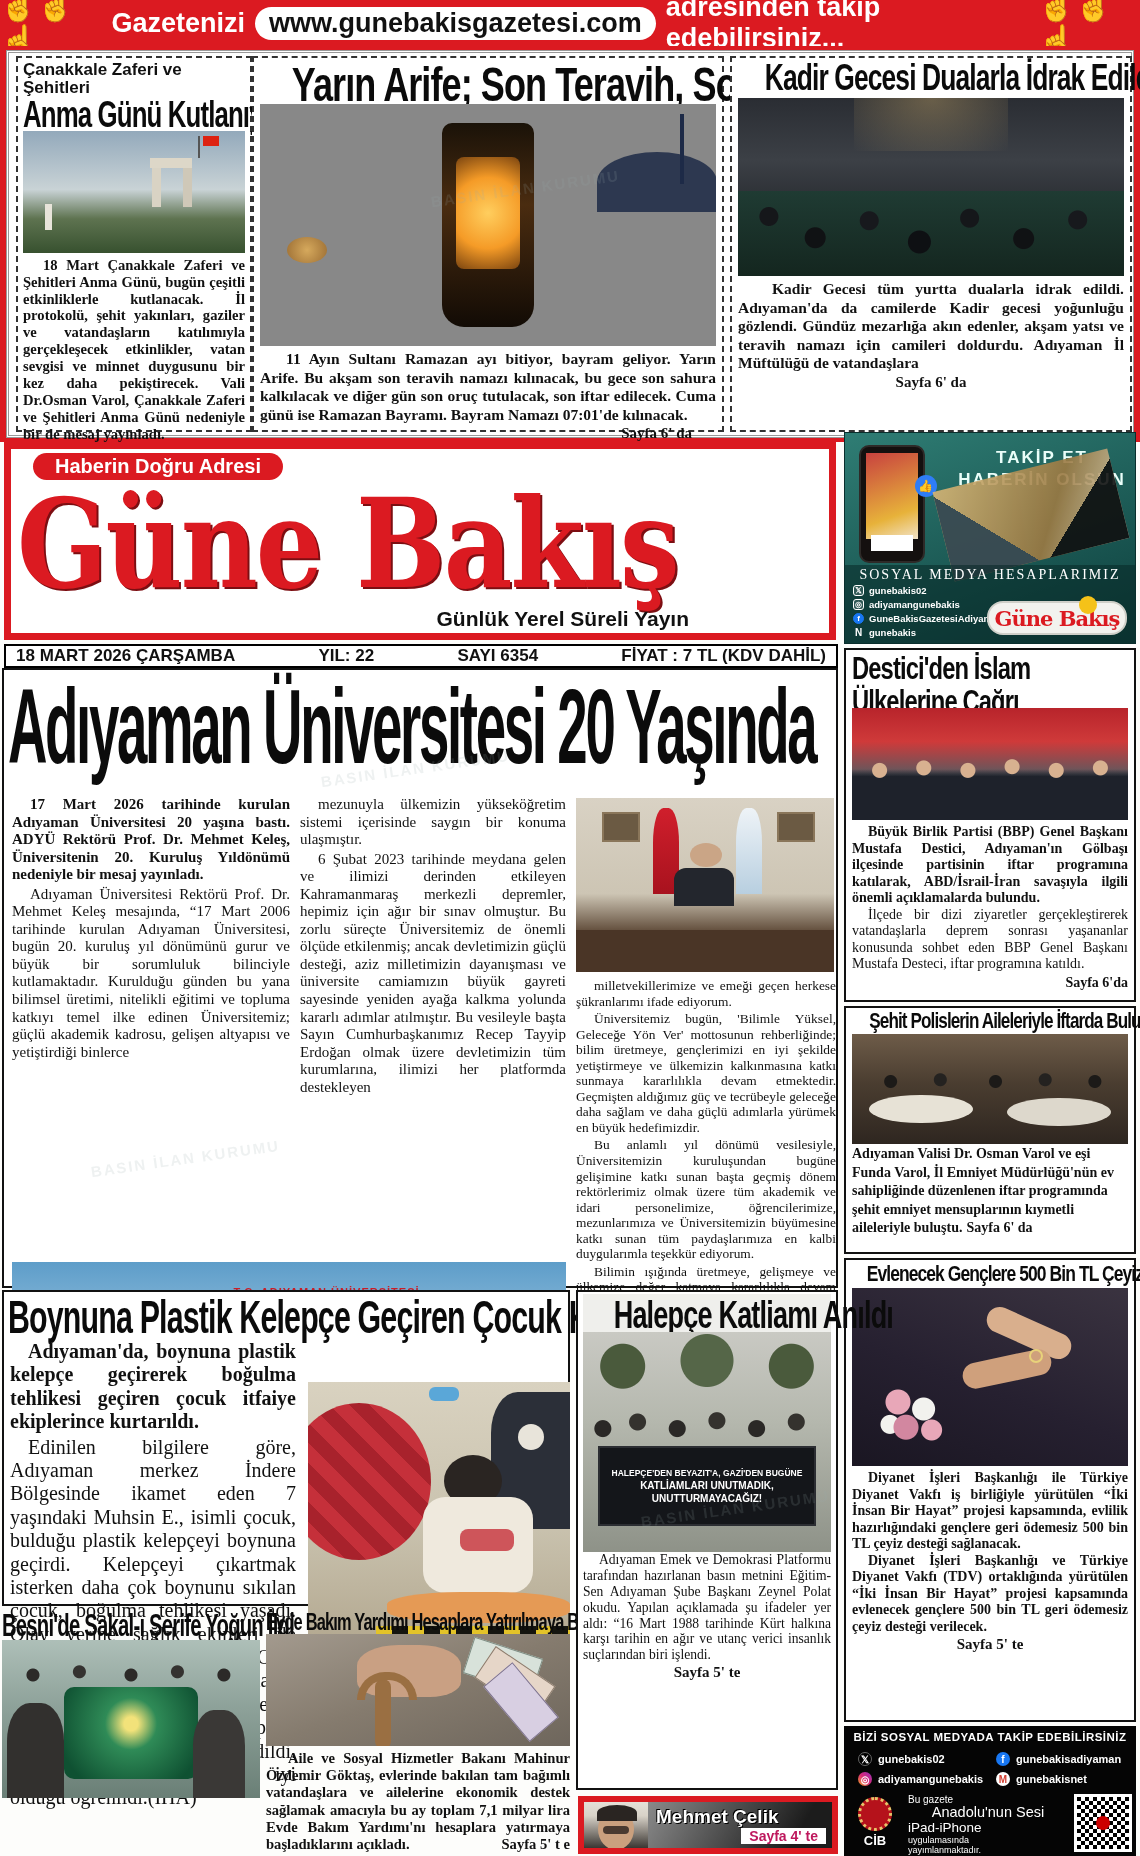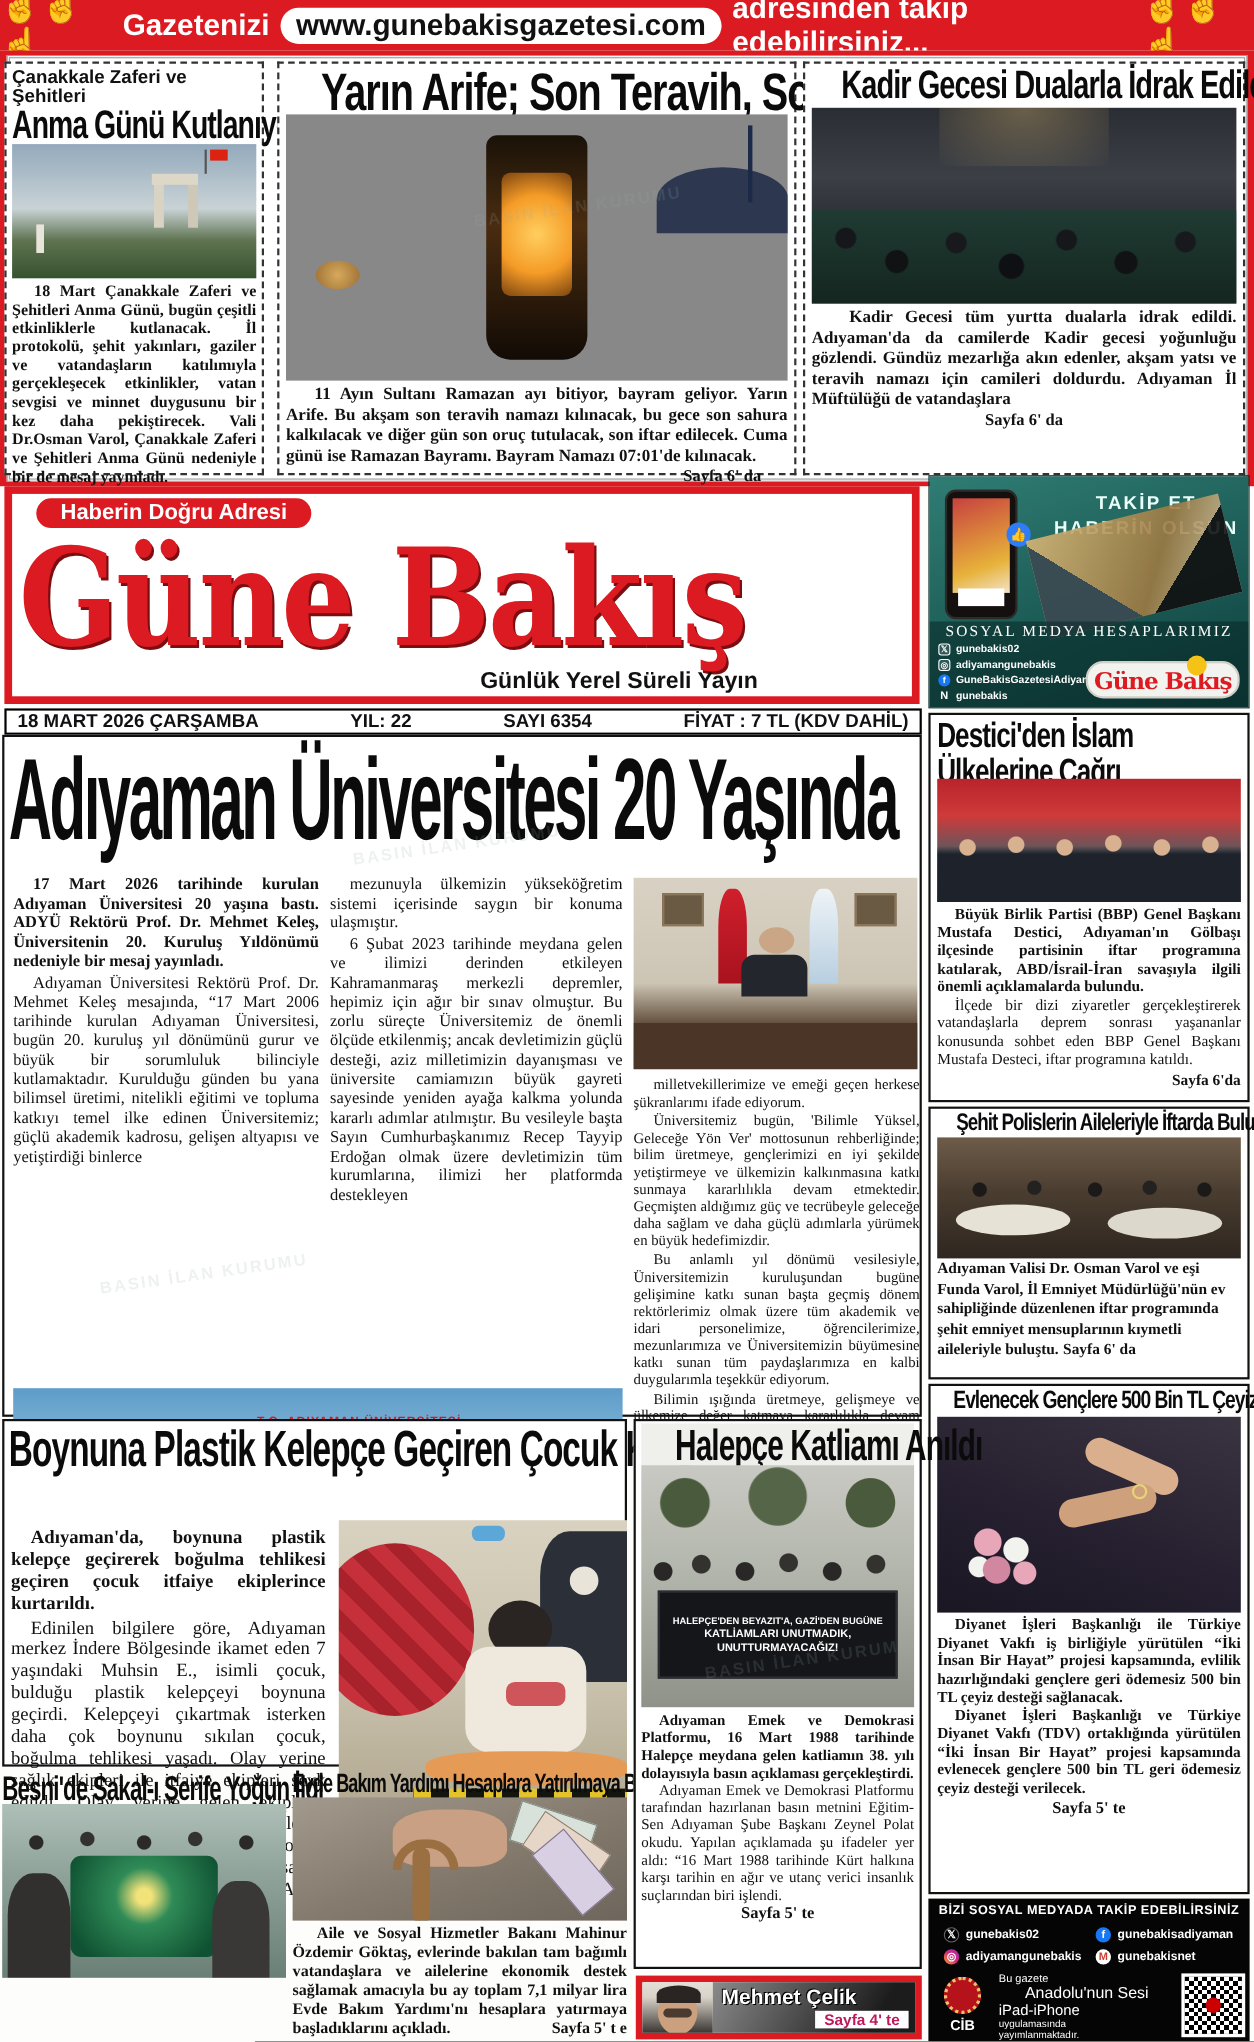--- a/index.html
+++ b/index.html
@@ -94,21 +94,21 @@
     <span class="hand" data-name="pointer-hand-icons-left">☝☝☝</span>
     <span data-name="banner-prefix">Gazetenizi</span>
     <span class="urlpill" data-name="website-url">www.gunebakisgazetesi.com</span>
     <span data-name="banner-suffix">adresinden takip edebilirsiniz...</span>
     <span class="hand" data-name="pointer-hand-icons-right">☝☝☝</span>
   </header>
 
   <div class="abs redzone" data-name="top-strip-frame"></div>
   <div class="abs stripinner" data-name="top-strip"></div>
 
-  <article class="abs dashedbox" style="left:4px;top:56px;width:236px;height:376px;padding:3px 5px;" data-name="article-canakkale">
+  <article class="abs dashedbox" style="left:16px;top:56px;width:236px;height:376px;padding:3px 5px;" data-name="article-canakkale">
     <div class="kicker" data-name="canakkale-kicker">Çanakkale Zaferi ve Şehitleri</div>
     <div class="hl" style="height:34px;"><span class="cond" style="font-size:30px;transform:scale(.86,1.2);" data-name="canakkale-headline">Anma Günü Kutlanıyor</span></div>
     <div class="ph" style="width:100%;height:122px;background:linear-gradient(180deg,#93a9bb 0%,#c9d3d6 48%,#5e7350 72%,#37512f 100%);" data-name="canakkale-monument-photo">
       <div class="abs" style="left:58%;top:28%;width:9px;height:42px;background:#d9d3c4;"></div>
       <div class="abs" style="left:72%;top:28%;width:9px;height:42px;background:#cfc8b8;"></div>
       <div class="abs" style="left:57%;top:22%;width:42px;height:10px;background:#ddd7c8;"></div>
       <div class="abs" style="left:79%;top:4%;width:2px;height:22px;background:#555;"></div>
       <div class="abs" style="left:81%;top:4%;width:16px;height:10px;background:#d21"></div>
       <div class="abs" style="left:10%;top:60%;width:7px;height:26px;background:#e8e4da;"></div>
     </div>
@@ -272,21 +272,21 @@
         radial-gradient(circle at 40% 66%,#d287a0 12px,#0000 13px),radial-gradient(circle at 72% 70%,#e8a7b8 10px,#0000 11px),
         radial-gradient(circle at 20% 62%,#f2f2ee 9px,#0000 10px);"></div>
     </div>
     <p class="bodytxt bold" style="font-size:14px;line-height:1.18;margin:4px 0 0 0;text-indent:16px;" data-name="ceyiz-lead">Diyanet İşleri Başkanlığı ile Türkiye Diyanet Vakfı iş birliğiyle yürütülen “İki İnsan Bir Hayat” projesi kapsamında, evlilik hazırlığındaki gençlere geri ödemesiz 500 bin TL çeyiz desteği sağlanacak.</p>
     <p class="bodytxt bold" style="font-size:14px;line-height:1.18;margin:0;text-indent:16px;" data-name="ceyiz-body">Diyanet İşleri Başkanlığı ve Türkiye Diyanet Vakfı (TDV) ortaklığında yürütülen “İki İnsan Bir Hayat” projesi kapsamında evlenecek gençlere 500 bin TL geri ödemesiz çeyiz desteği verilecek.</p>
     <div style="text-align:center;"><span class="pageref" style="font-size:15px;" data-name="ceyiz-page-ref">Sayfa 5' te</span></div>
   </article>
 
   <article class="abs solidbox" style="left:2px;top:1290px;width:568px;height:316px;padding:2px 4px;" data-name="article-rescue">
     <div class="hl" style="height:42px;"><span class="cond" style="font-size:37px;transform:scale(.82,1.25);" data-name="rescue-headline">Boynuna Plastik Kelepçe Geçiren Çocuk Kurtarıldı</span></div>
-    <div class="abs bodytxt" style="left:6px;top:48px;width:286px;font-size:17px;line-height:1.17;margin-top:48px;" data-name="rescue-text-column">
+    <div class="abs bodytxt" style="left:6px;top:48px;width:286px;font-size:20px;line-height:1.17;" data-name="rescue-text-column">
       <p class="colp bold" data-name="rescue-lead">Adıyaman'da, boynuna plastik kelepçe geçirerek boğulma tehlikesi geçiren çocuk itfaiye ekiplerince kurtarıldı.</p>
       <p class="colp" data-name="rescue-body">Edinilen bilgilere göre, Adıyaman merkez İndere Bölgesinde ikamet eden 7 yaşındaki Muhsin E., isimli çocuk, bulduğu plastik kelepçeyi boynuna geçirdi. Kelepçeyi çıkartmak isterken daha çok boynunu sıkılan çocuk, boğulma tehlikesi yaşadı. Olay yerine sağlık ekipleri ile itfaiye ekipleri sevk edildi. Olay yerine gelen ekiplerin çalışmaları sonucunda plastik kelepçe çıkarıldı. İlk müdahalesi yapılan çocuk, ailesine teslim edildi. Çocuğun sağlık durumunun iyi olduğu öğrenildi.(İHA)</p>
     </div>
     <div class="ph abs" style="left:300px;top:46px;width:262px;height:262px;background:linear-gradient(180deg,#d9d2c0 0%,#c9c2ae 55%,#b3a890 100%);" data-name="rescue-photo">
       <div class="abs" style="left:-8%;top:8%;width:55%;height:60%;background:
         repeating-linear-gradient(45deg,#c5303a 0 14px,#a8222c 14px 28px);border-radius:50%;"></div>
       <div class="abs" style="left:70%;top:4%;width:34%;height:52%;background:#2b2f38;border-radius:30% 0 0 40%;"></div>
       <div class="abs" style="left:80%;top:16%;width:26px;height:26px;border-radius:50%;background:#e8e4da;"></div>
       <div class="abs" style="left:52%;top:28%;width:58px;height:52px;border-radius:50%;background:#2a2522;"></div>
       <div class="abs" style="left:44%;top:44%;width:110px;height:96px;border-radius:22px;background:#efe9dd;"></div>
@@ -336,21 +336,20 @@
         radial-gradient(circle at 8% 60%,#2a2826 8px,#0000 9px),radial-gradient(circle at 22% 50%,#34322e 8px,#0000 9px),
         radial-gradient(circle at 38% 60%,#2a2826 8px,#0000 9px),radial-gradient(circle at 54% 48%,#34322e 8px,#0000 9px),
         radial-gradient(circle at 70% 60%,#2a2826 8px,#0000 9px),radial-gradient(circle at 86% 50%,#34322e 8px,#0000 9px);"></div>
       <div class="abs" style="left:6%;top:52%;width:88%;height:36%;background:#14161a;border:2px solid #2c2e33;color:#fff;
            display:flex;flex-direction:column;align-items:center;justify-content:center;gap:2px;" data-name="halepce-banner">
         <div style="font-family:'Liberation Sans',sans-serif;font-weight:bold;font-size:8.5px;" data-name="halepce-banner-line">HALEPÇE'DEN BEYAZIT'A, GAZİ'DEN BUGÜNE</div>
         <div style="font-family:'Liberation Sans',sans-serif;font-weight:bold;font-size:10px;" data-name="halepce-banner-line">KATLİAMLARI UNUTMADIK,</div>
         <div style="font-family:'Liberation Sans',sans-serif;font-weight:bold;font-size:10px;" data-name="halepce-banner-line">UNUTTURMAYACAĞIZ!</div>
       </div>
     </div>
-    <p class="bodytxt bold" style="font-size:13.6px;line-height:1.17;margin:4px 0 0 0;text-indent:16px;" data-name="halepce-lead">Adıyaman Emek ve Demokrasi Platformu, 16 Mart 1988 tarihinde Halepçe meydana gelen katliamın 38. yılı dolayısıyla basın açıklaması gerçekleştirdi.</p>
     <p class="bodytxt" style="font-size:13.6px;line-height:1.17;margin:0;text-indent:16px;" data-name="halepce-body">Adıyaman Emek ve Demokrasi Platformu tarafından hazırlanan basın metnini Eğitim-Sen Adıyaman Şube Başkanı Zeynel Polat okudu. Yapılan açıklamada şu ifadeler yer aldı: “16 Mart 1988 tarihinde Kürt halkına karşı tarihin en ağır ve utanç verici insanlık suçlarından biri işlendi.</p>
     <div style="text-align:center;"><span class="pageref" style="font-size:15px;" data-name="halepce-page-ref">Sayfa 5' te</span></div>
   </article>
 
   <div class="abs author" data-name="author-box">
     <div class="portrait ph" style="background:linear-gradient(180deg,#e4e0d8 0%,#d8d2c8 30%,#3a3632 100%);" data-name="author-portrait">
       <div class="abs" style="left:22%;top:12%;width:36px;height:42px;border-radius:50%;background:#caa07e;"></div>
       <div class="abs" style="left:20%;top:6%;width:40px;height:16px;border-radius:50% 50% 0 0;background:#2a2522;"></div>
       <div class="abs" style="left:30%;top:52%;width:26px;height:8px;background:#4a3a30;border-radius:4px;"></div>
     </div>

